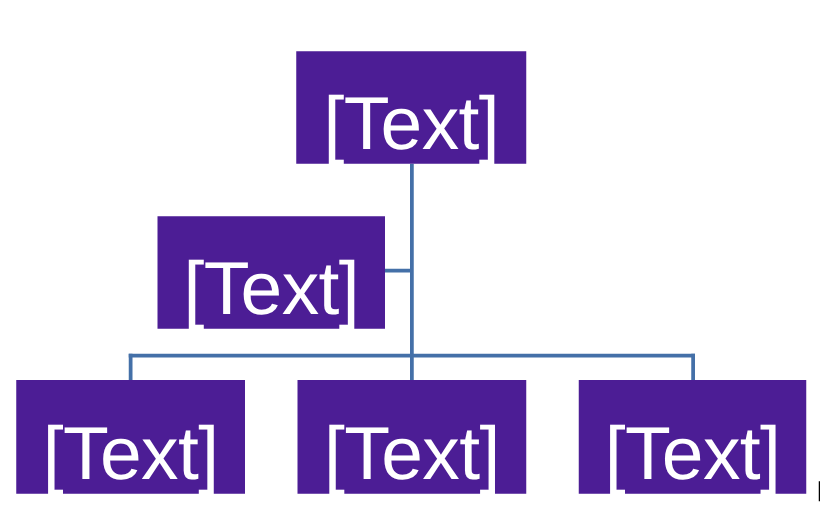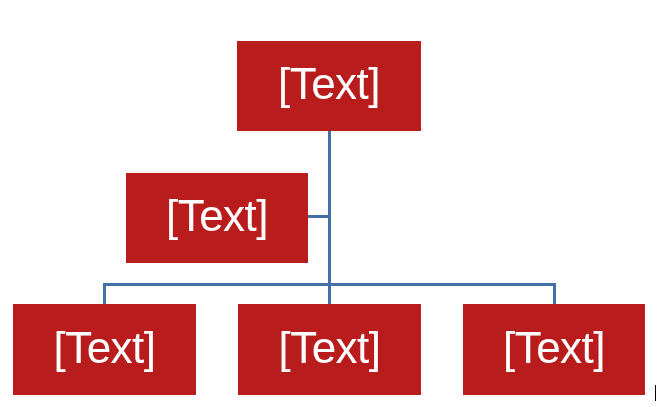--- a/index.html
+++ b/index.html
@@ -1,24 +1,24 @@
 <!DOCTYPE html>
 <html><head>
   <meta charset="utf-8">
   <style>
     html, body { margin: 0; padding: 0; background: #ffffff; }
     body { width: 658px; height: 407px; position: relative; overflow: hidden; }
     .canvas { position: absolute; left: 0; top: 0; width: 658px; height: 407px; }
     .node {
       position: absolute;
-      background: #b91c1c;
+      background: #4c1d95;
       color: #ffffff;
-      display: flex; align-items: center; justify-content: center;
+      display: flex; align-items: flex-end; justify-content: center;
       font-family: "Liberation Sans", "DejaVu Sans", sans-serif;
-      font-size: 44px;
+      font-size: 60px;
       line-height: 1;
       box-sizing: border-box;
       cursor: text;
     }
     .node span { display: block; transform: translateY(-2px); letter-spacing: -0.5px; }
     .line { position: absolute; background: #4470A8; }
     .cursor { position: absolute; background: #000000; }
   </style>
 </head>
 <body>

